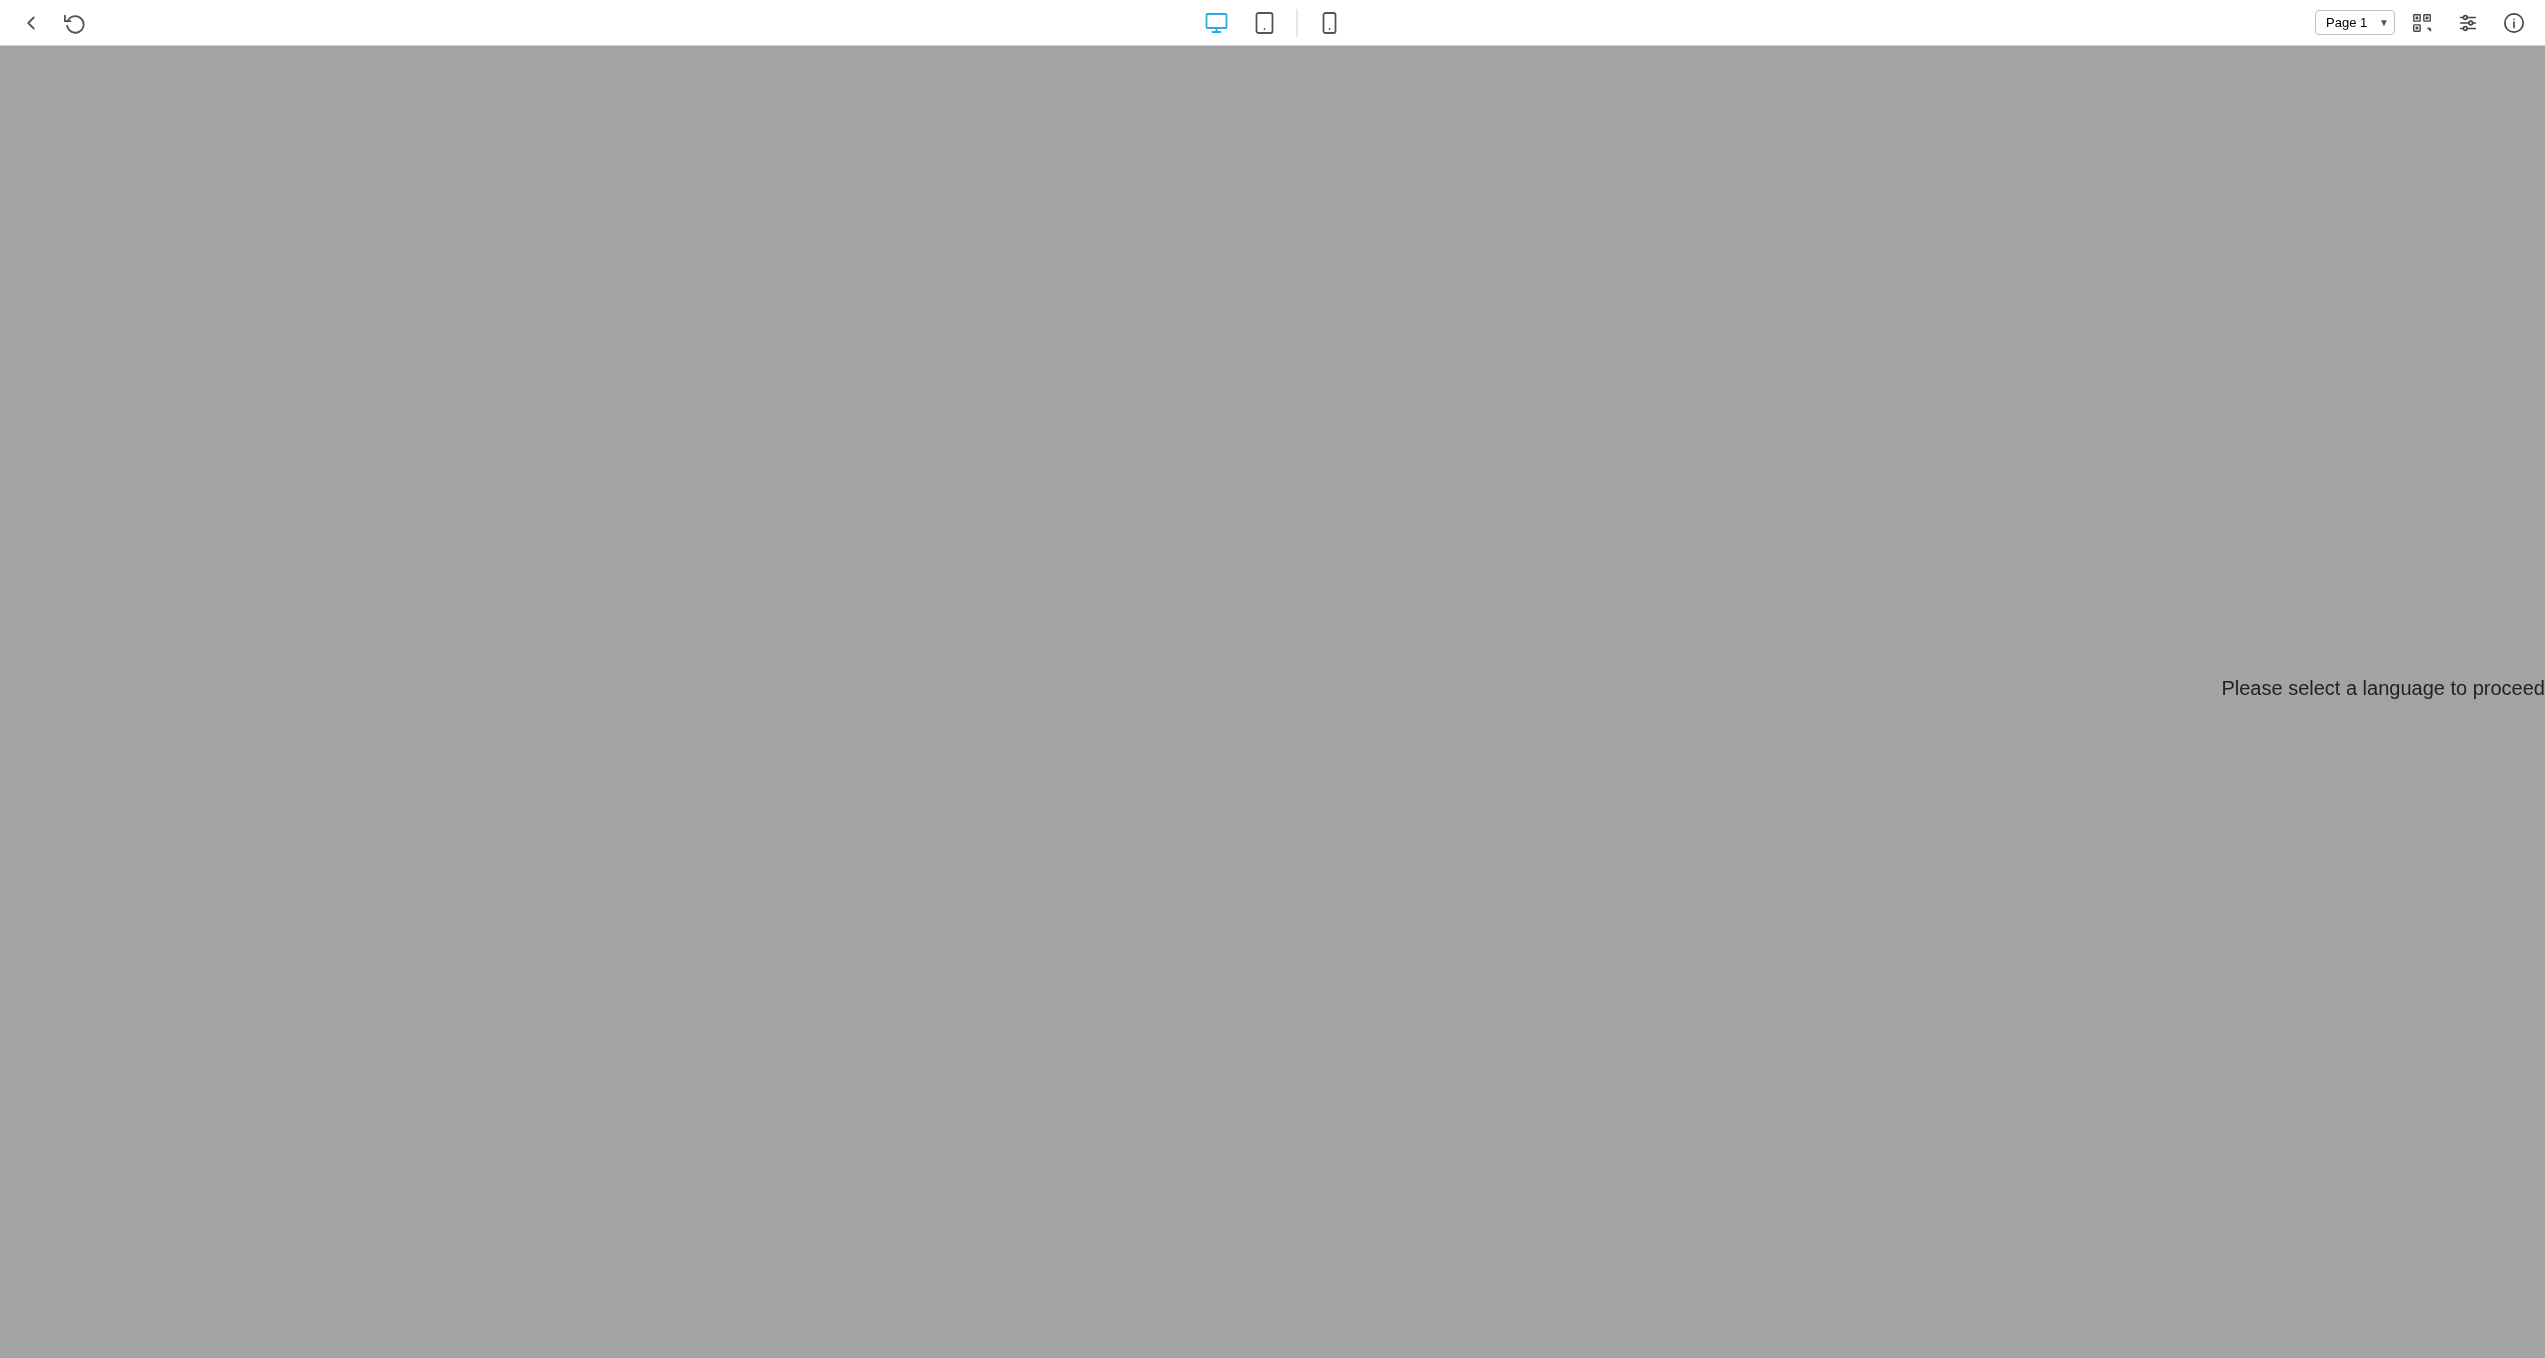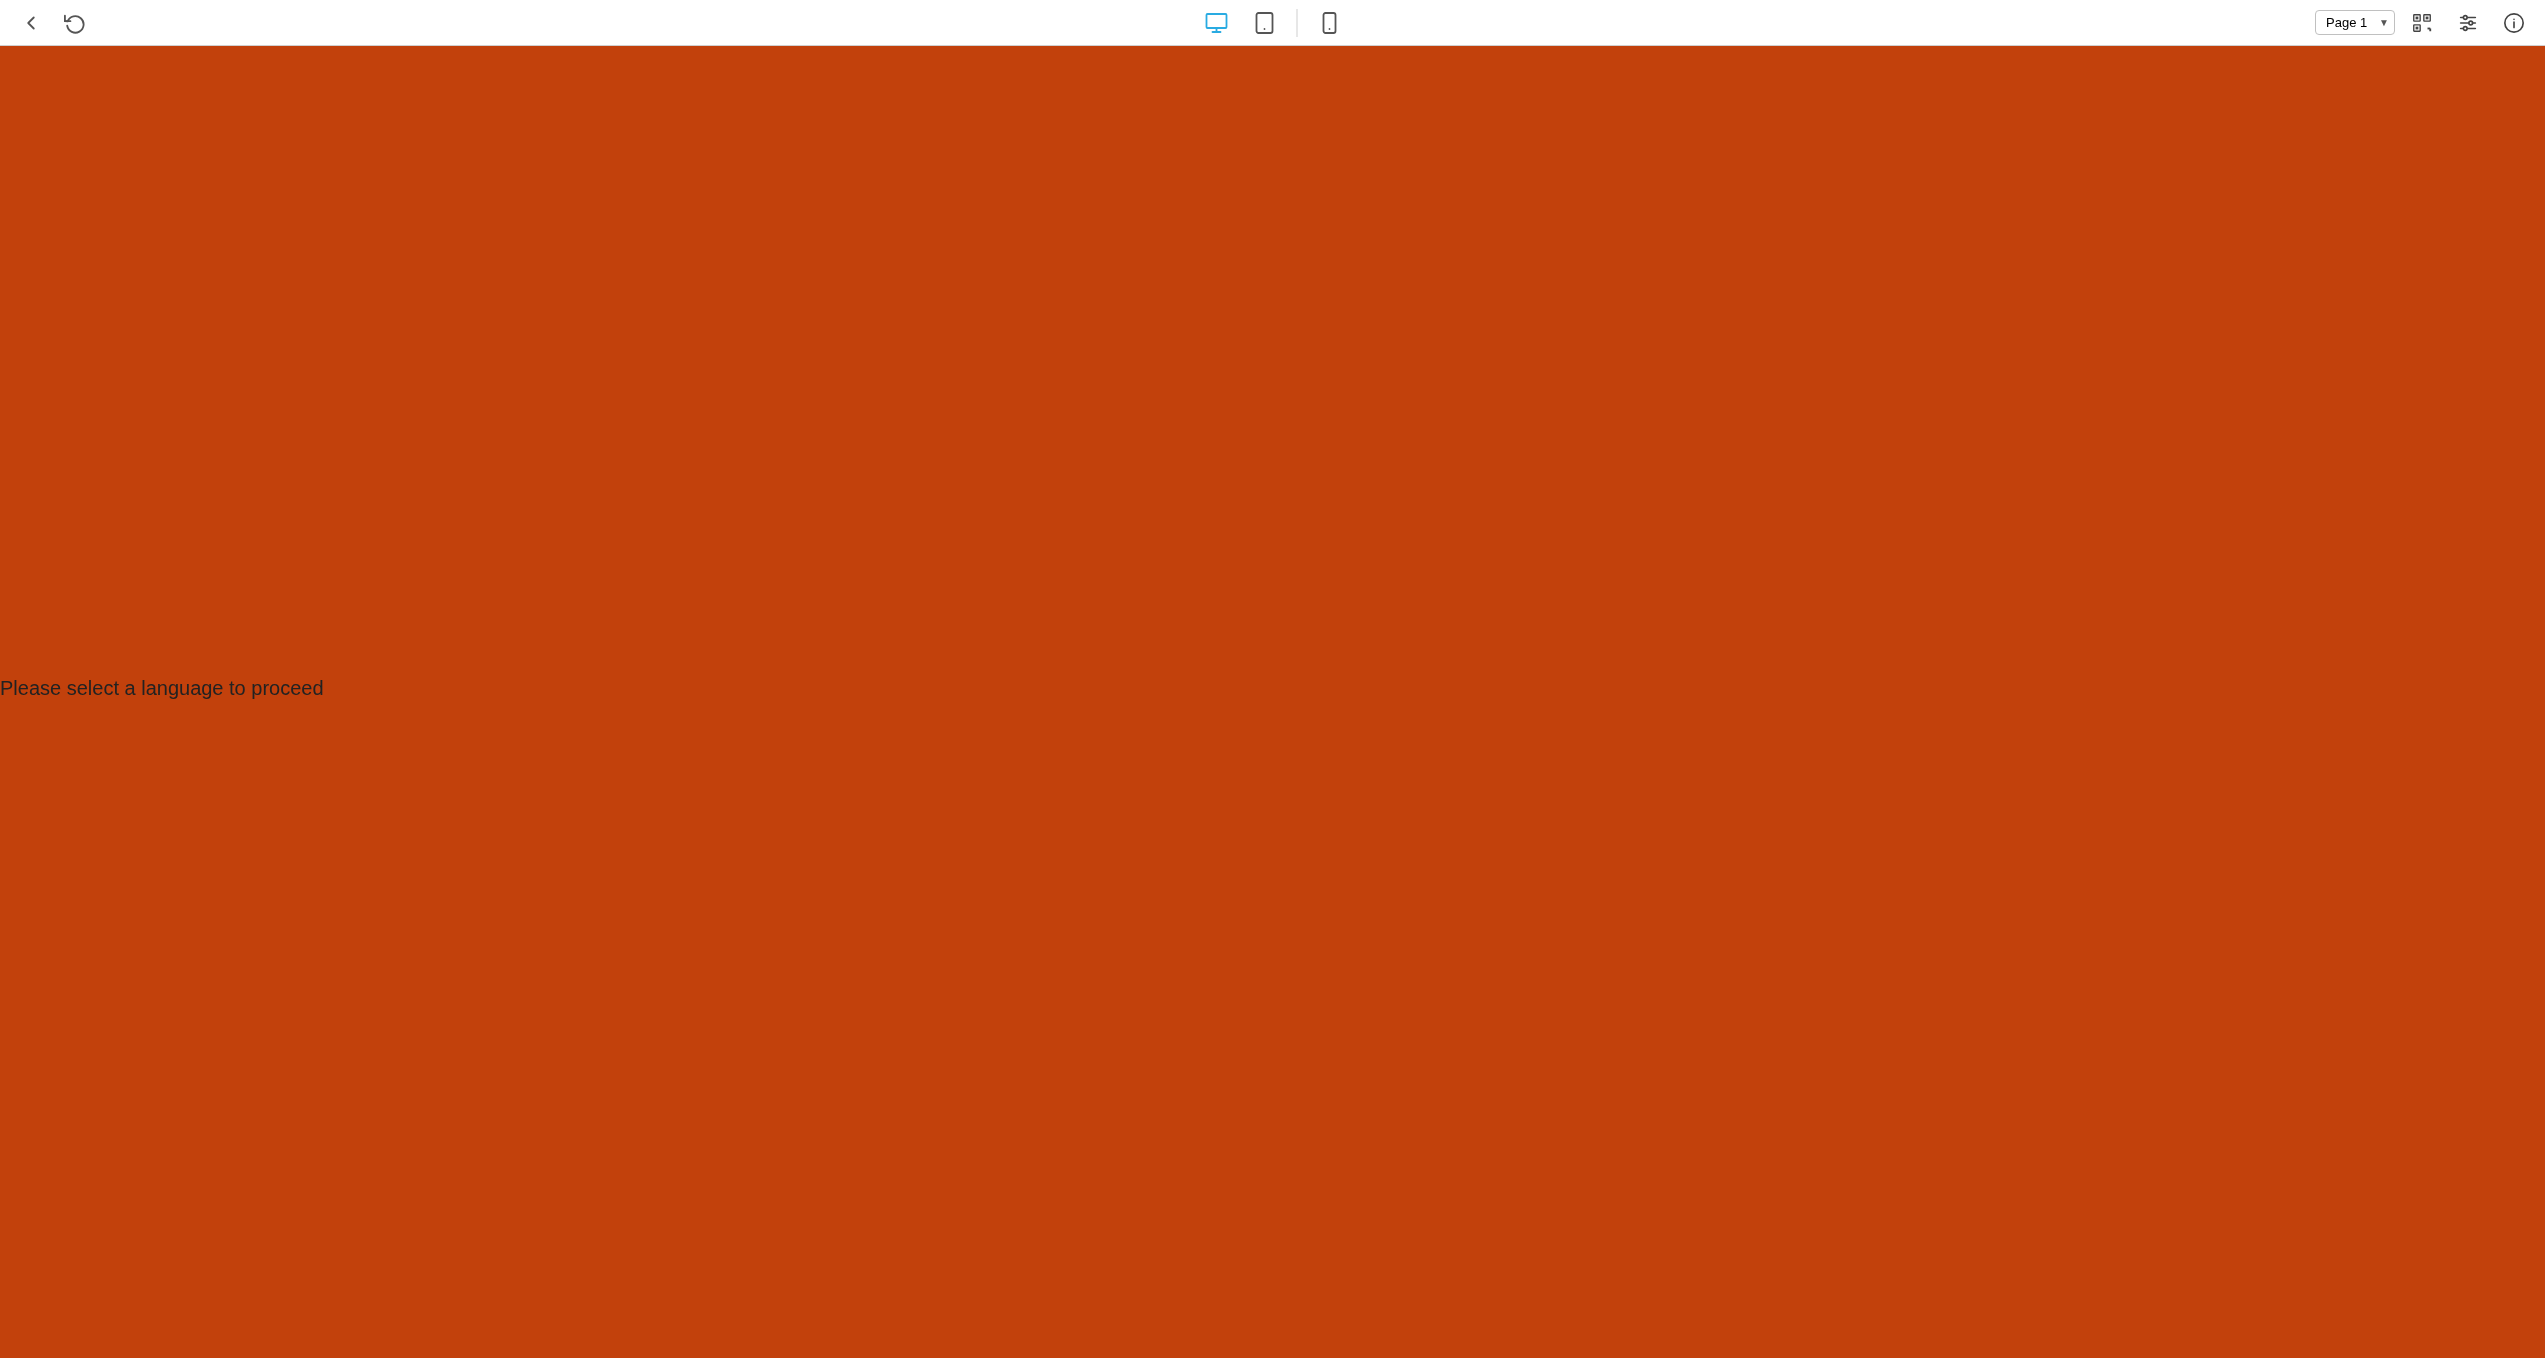--- a/index.html
+++ b/index.html
@@ -126,25 +126,25 @@
     
     .main {
       flex: 1;
       background: #f0f0f0;
       display: flex;
       align-items: center;
       justify-content: center;
     }
 
     .content-area {
-      background: #c2410c;
+      background: #a3a3a3;
       width: 100%;
       height: 100%;
       display: flex;
-      align-items: flex-start;
+      align-items: flex-end;
       justify-content: center;
       flex-direction: column;
     }
 
     .language-prompt {
       text-align: center;
     }
 
     .language-prompt h2 {
       font-size: 20px;

